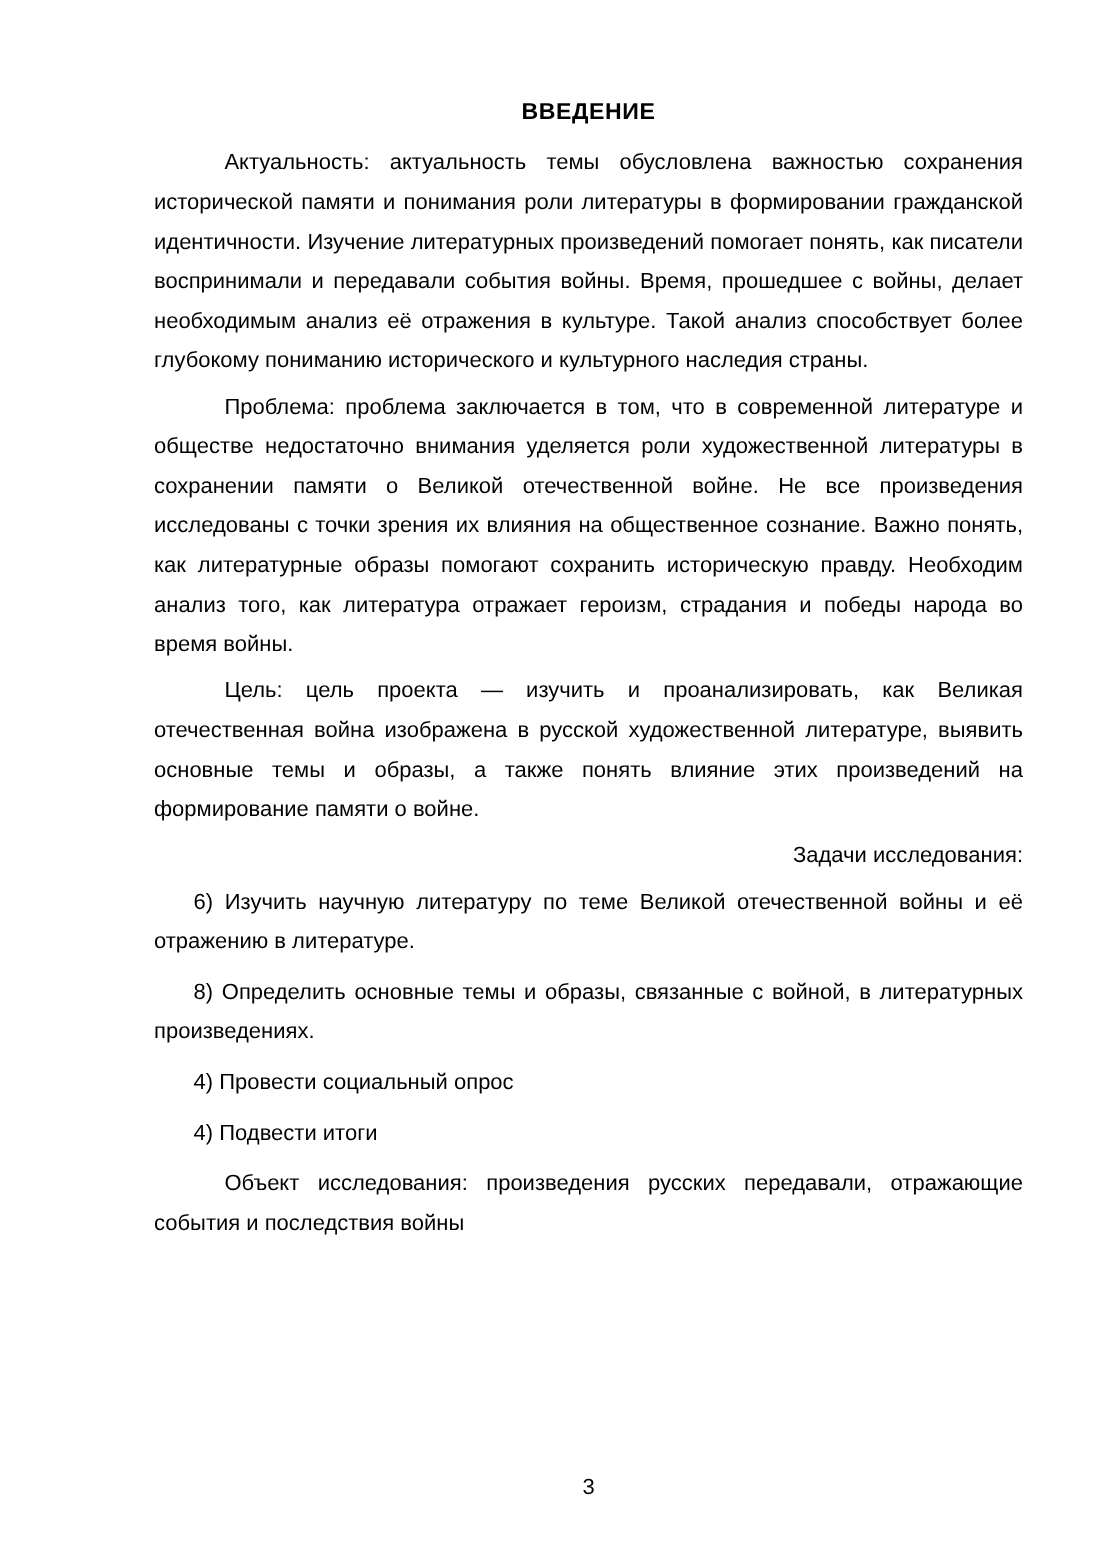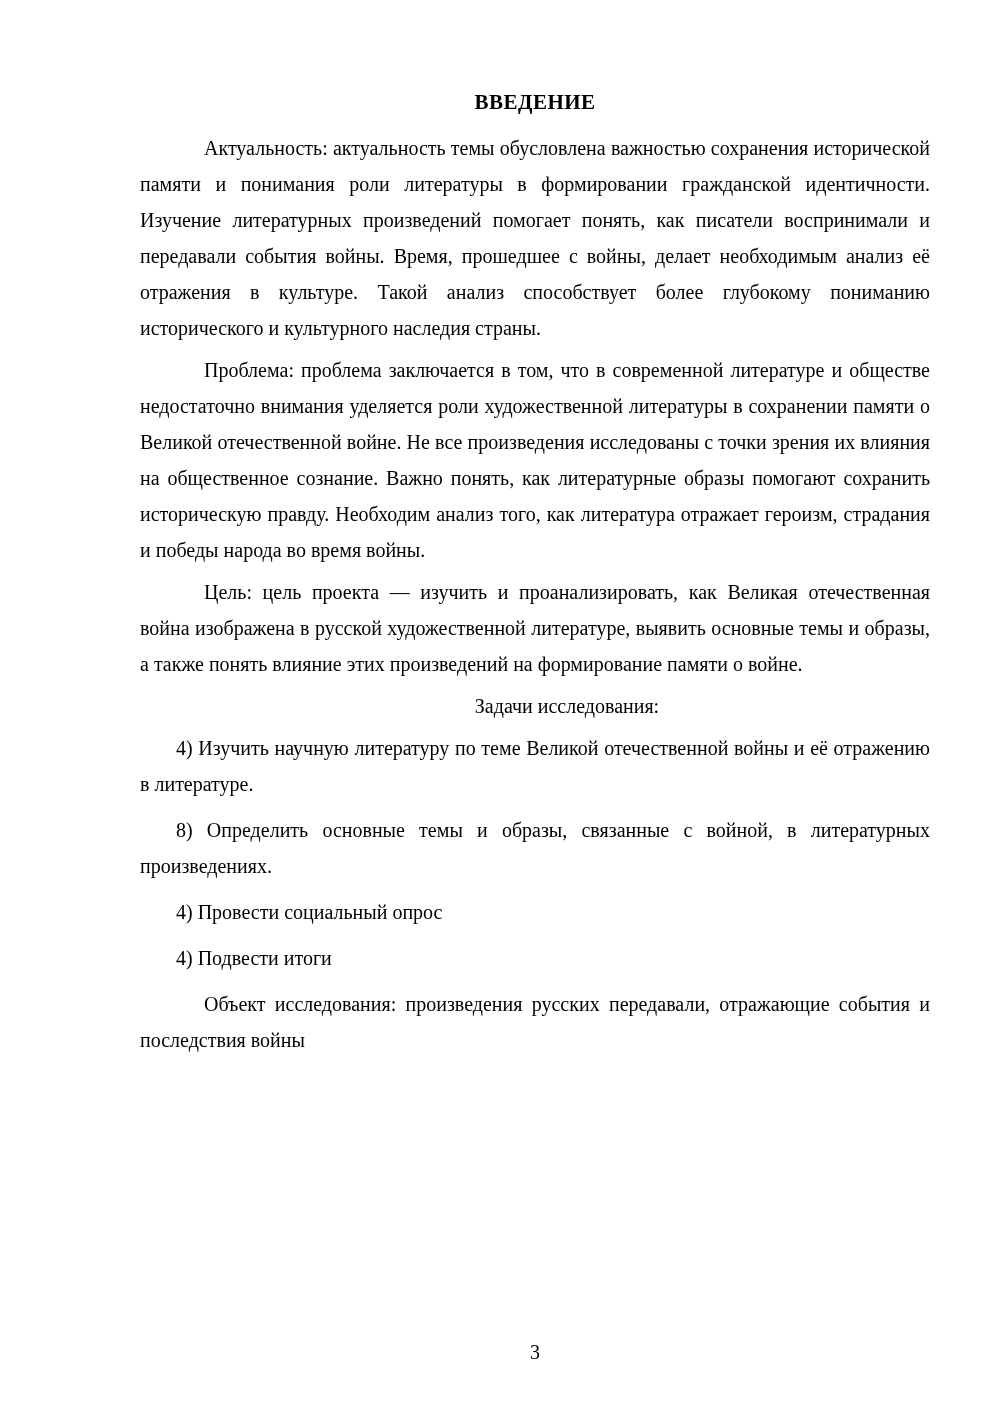--- a/index.html
+++ b/index.html
@@ -8,21 +8,21 @@
     background: #ffffff;
   }
   .page {
     position: relative;
     width: 1000px;
     height: 1414px;
     margin: 0 auto;
     box-sizing: border-box;
     padding: 84px 70px 0 140px;
     background: #ffffff;
-    font-family: Liberation Serif, serif;
+    font-family: Liberation Sans, sans-serif;
     font-size: 20px;
     line-height: 36px;
     color: #000000;
     overflow: hidden;
   }
   .title {
     font-size: 21px;
     font-weight: bold;
     text-align: center;
     margin: 0 0 10px 0;
@@ -30,21 +30,21 @@
     letter-spacing: 0.5px;
   }
   .para {
     margin: 0 0 6px 0;
     text-align: justify;
     text-align-last: left;
     text-indent: 64px;
   }
   .tasks-heading {
     margin: 0 0 6px 0;
-    text-align: center;
+    text-align: right;
     text-indent: 64px;
   }
   .task {
     margin: 0 0 10px 0;
     text-align: justify;
     text-align-last: left;
     text-indent: 36px;
   }
   .page-number {
     position: absolute;
@@ -64,21 +64,21 @@
   <h1 class="title">ВВЕДЕНИЕ</h1>
 
   <p class="para">Актуальность: актуальность темы обусловлена важностью сохранения исторической памяти и понимания роли литературы в формировании гражданской идентичности. Изучение литературных произведений помогает понять, как писатели воспринимали и передавали события войны. Время, прошедшее с войны, делает необходимым анализ её отражения в культуре. Такой анализ способствует более глубокому пониманию исторического и культурного наследия страны.</p>
 
   <p class="para">Проблема: проблема заключается в том, что в современной литературе и обществе недостаточно внимания уделяется роли художественной литературы в сохранении памяти о Великой отечественной войне. Не все произведения исследованы с точки зрения их влияния на общественное сознание. Важно понять, как литературные образы помогают сохранить историческую правду. Необходим анализ того, как литература отражает героизм, страдания и победы народа во время войны.</p>
 
   <p class="para">Цель: цель проекта — изучить и проанализировать, как Великая отечественная война изображена в русской художественной литературе, выявить основные темы и образы, а также понять влияние этих произведений на формирование памяти о войне.</p>
 
   <p class="tasks-heading">Задачи исследования:</p>
 
-  <p class="task">4) Изучить научную литературу по теме Великой отечественной войны и её отражению в литературе.</p>
+  <p class="task">6) Изучить научную литературу по теме Великой отечественной войны и её отражению в литературе.</p>
 
 
   <p class="task">8) Определить основные темы и образы, связанные с войной, в литературных произведениях.</p>
 
   <p class="task">4) Провести социальный опрос</p>
 
   <p class="task">4) Подвести итоги</p>
 
   <p class="para">Объект исследования: произведения русских передавали, отражающие события и последствия войны</p>
 

